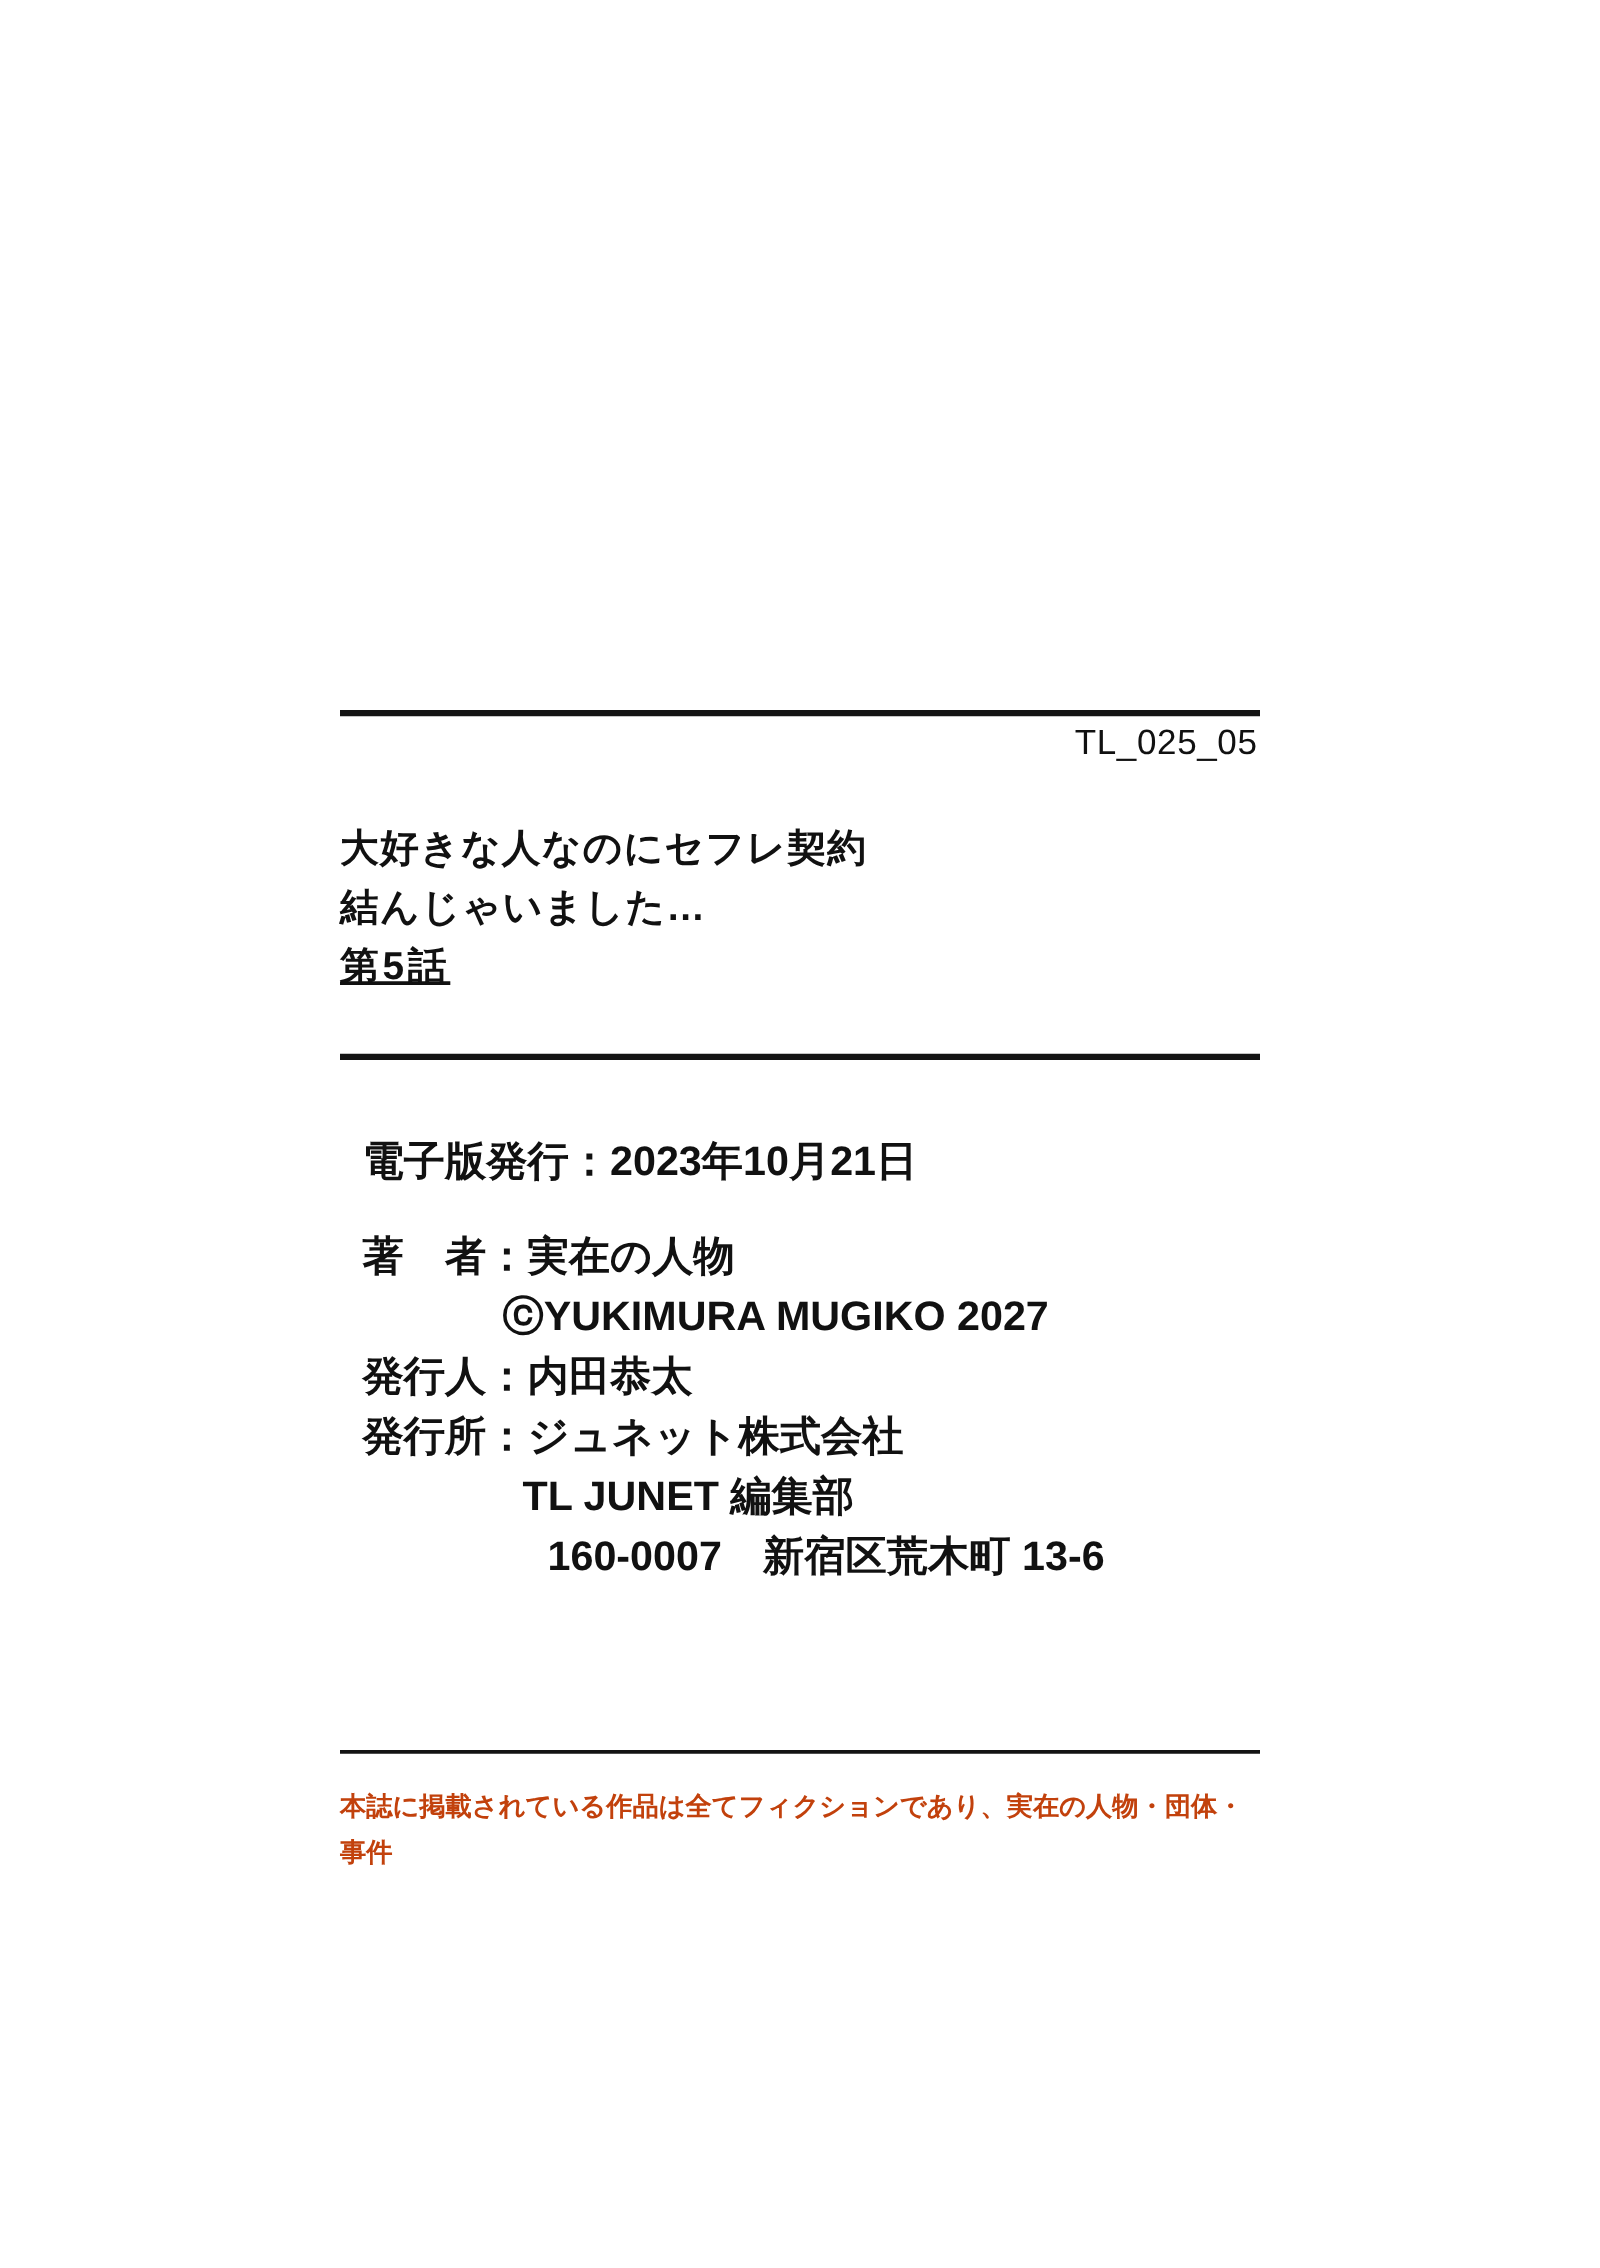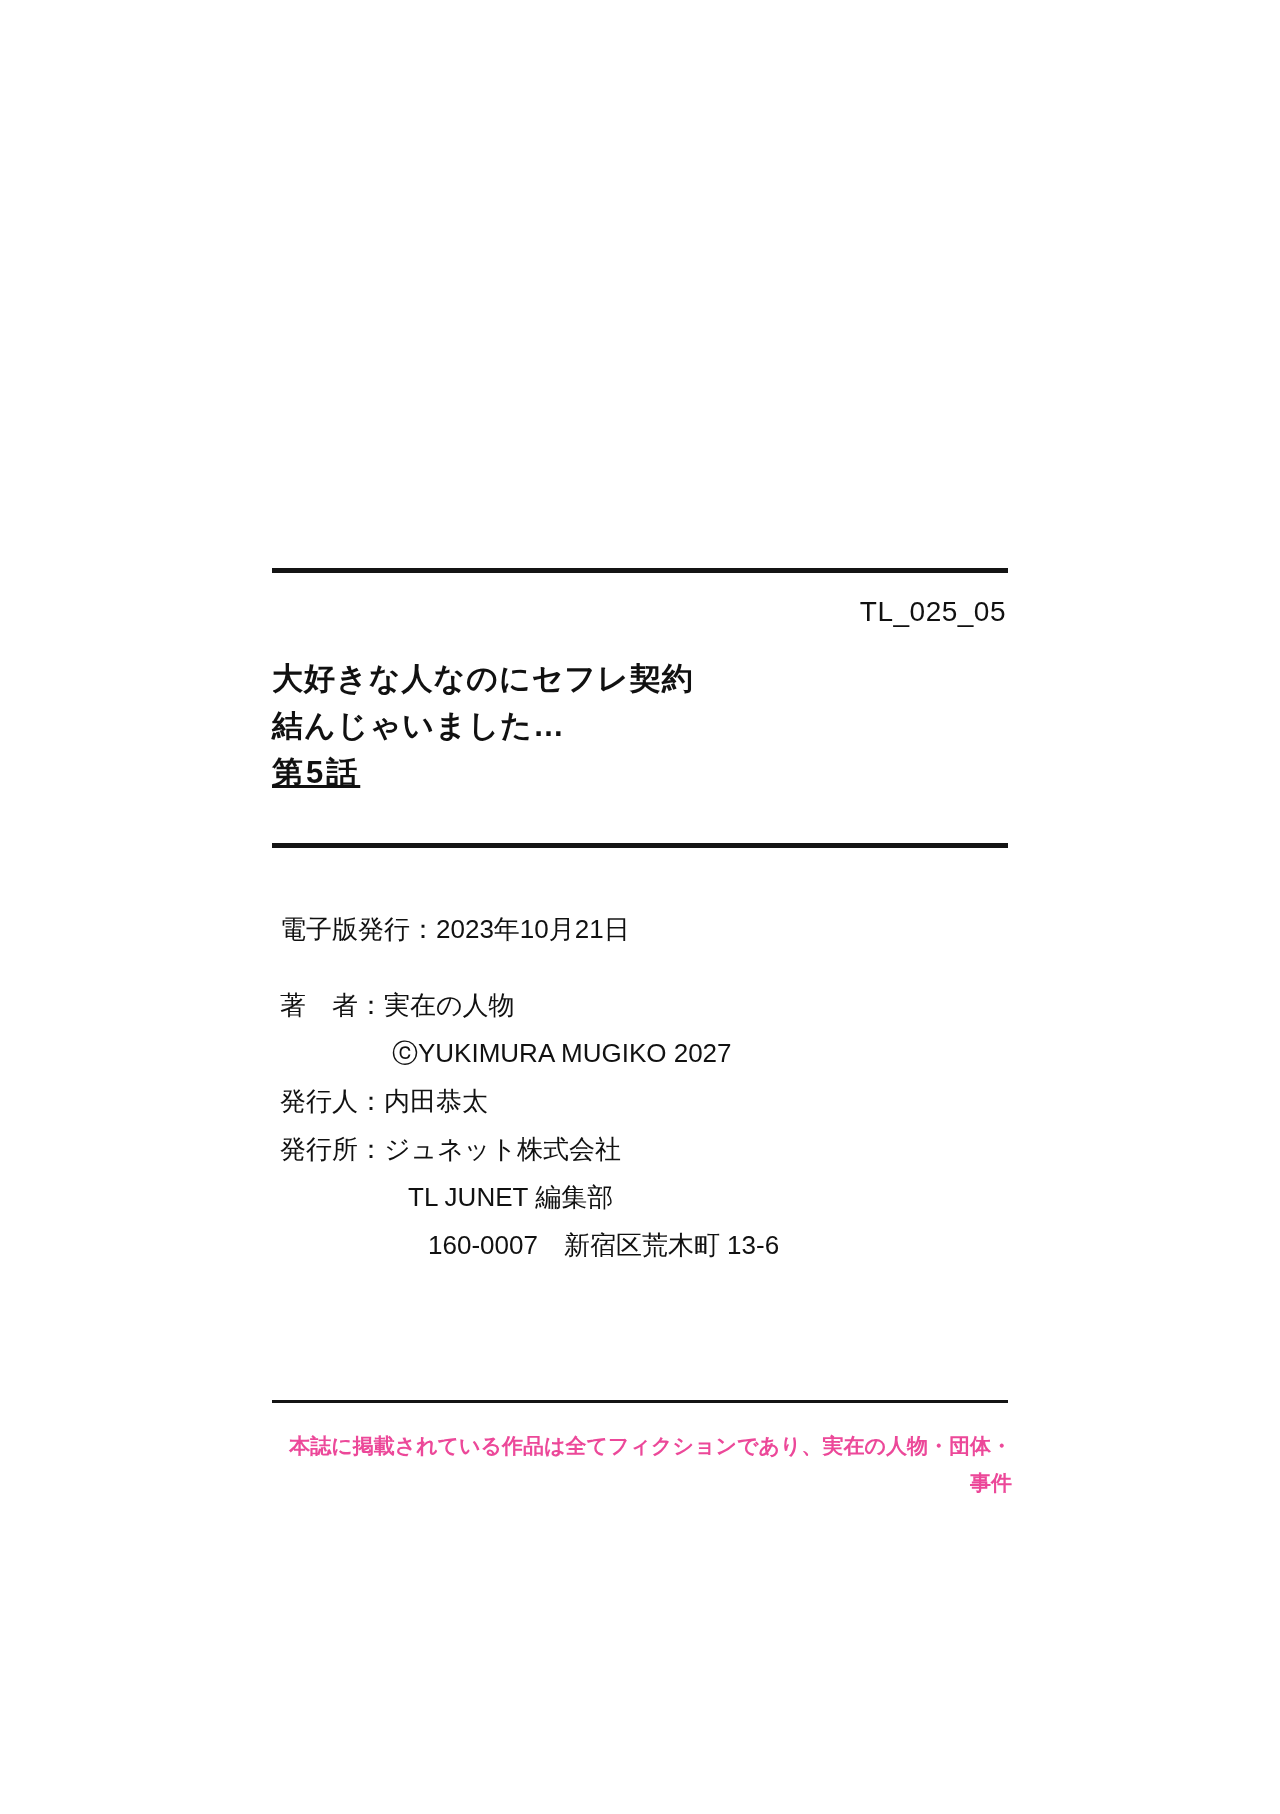--- a/index.html
+++ b/index.html
@@ -46,21 +46,20 @@
   }
 
   .doc-code {
     position: absolute;
     top: 578px;
     right: 2px;
     font-size: 28px;
     letter-spacing: 0.5px;
     color: #111;
     font-weight: 400;
-    margin-top: 18px;
   }
 
   .title-block {
     position: absolute;
     top: 655px;
     left: 0;
     width: 100%;
     font-weight: 700;
     font-size: 31px;
     line-height: 47px;
@@ -72,24 +71,24 @@
     white-space: nowrap;
   }
   .title-block .line.chapter {
     letter-spacing: 3px;
     text-decoration: underline;
   }
 
   .pubinfo {
     position: absolute;
     top: 905px;
-    left: 8px;
+    left: 18px;
     width: 700px;
-    font-weight: 400;
-    font-size: 26px;
+    font-weight: 700;
+    font-size: 33px;
     line-height: 48px;
     color: #111;
   }
   .pubinfo .row {
     display: block;
     white-space: nowrap;
   }
   .pubinfo .gap {
     display: block;
     height: 28px;
@@ -99,23 +98,22 @@
   .pubinfo .indent-3 { padding-left: 148px; }
 
   .disclaimer {
     position: absolute;
     top: 1427px;
     left: 0;
     width: 740px;
     font-weight: 700;
     font-size: 21px;
     line-height: 37px;
-    color: #ec4899;
+    color: #c2410c;
     letter-spacing: 0px;
-    text-align: right;
   }
   .disclaimer .row { display: block; }
 </style>
 </head>
 <body>
 
 <div class="colophon">
 
   <div class="rule rule-top"></div>
 

